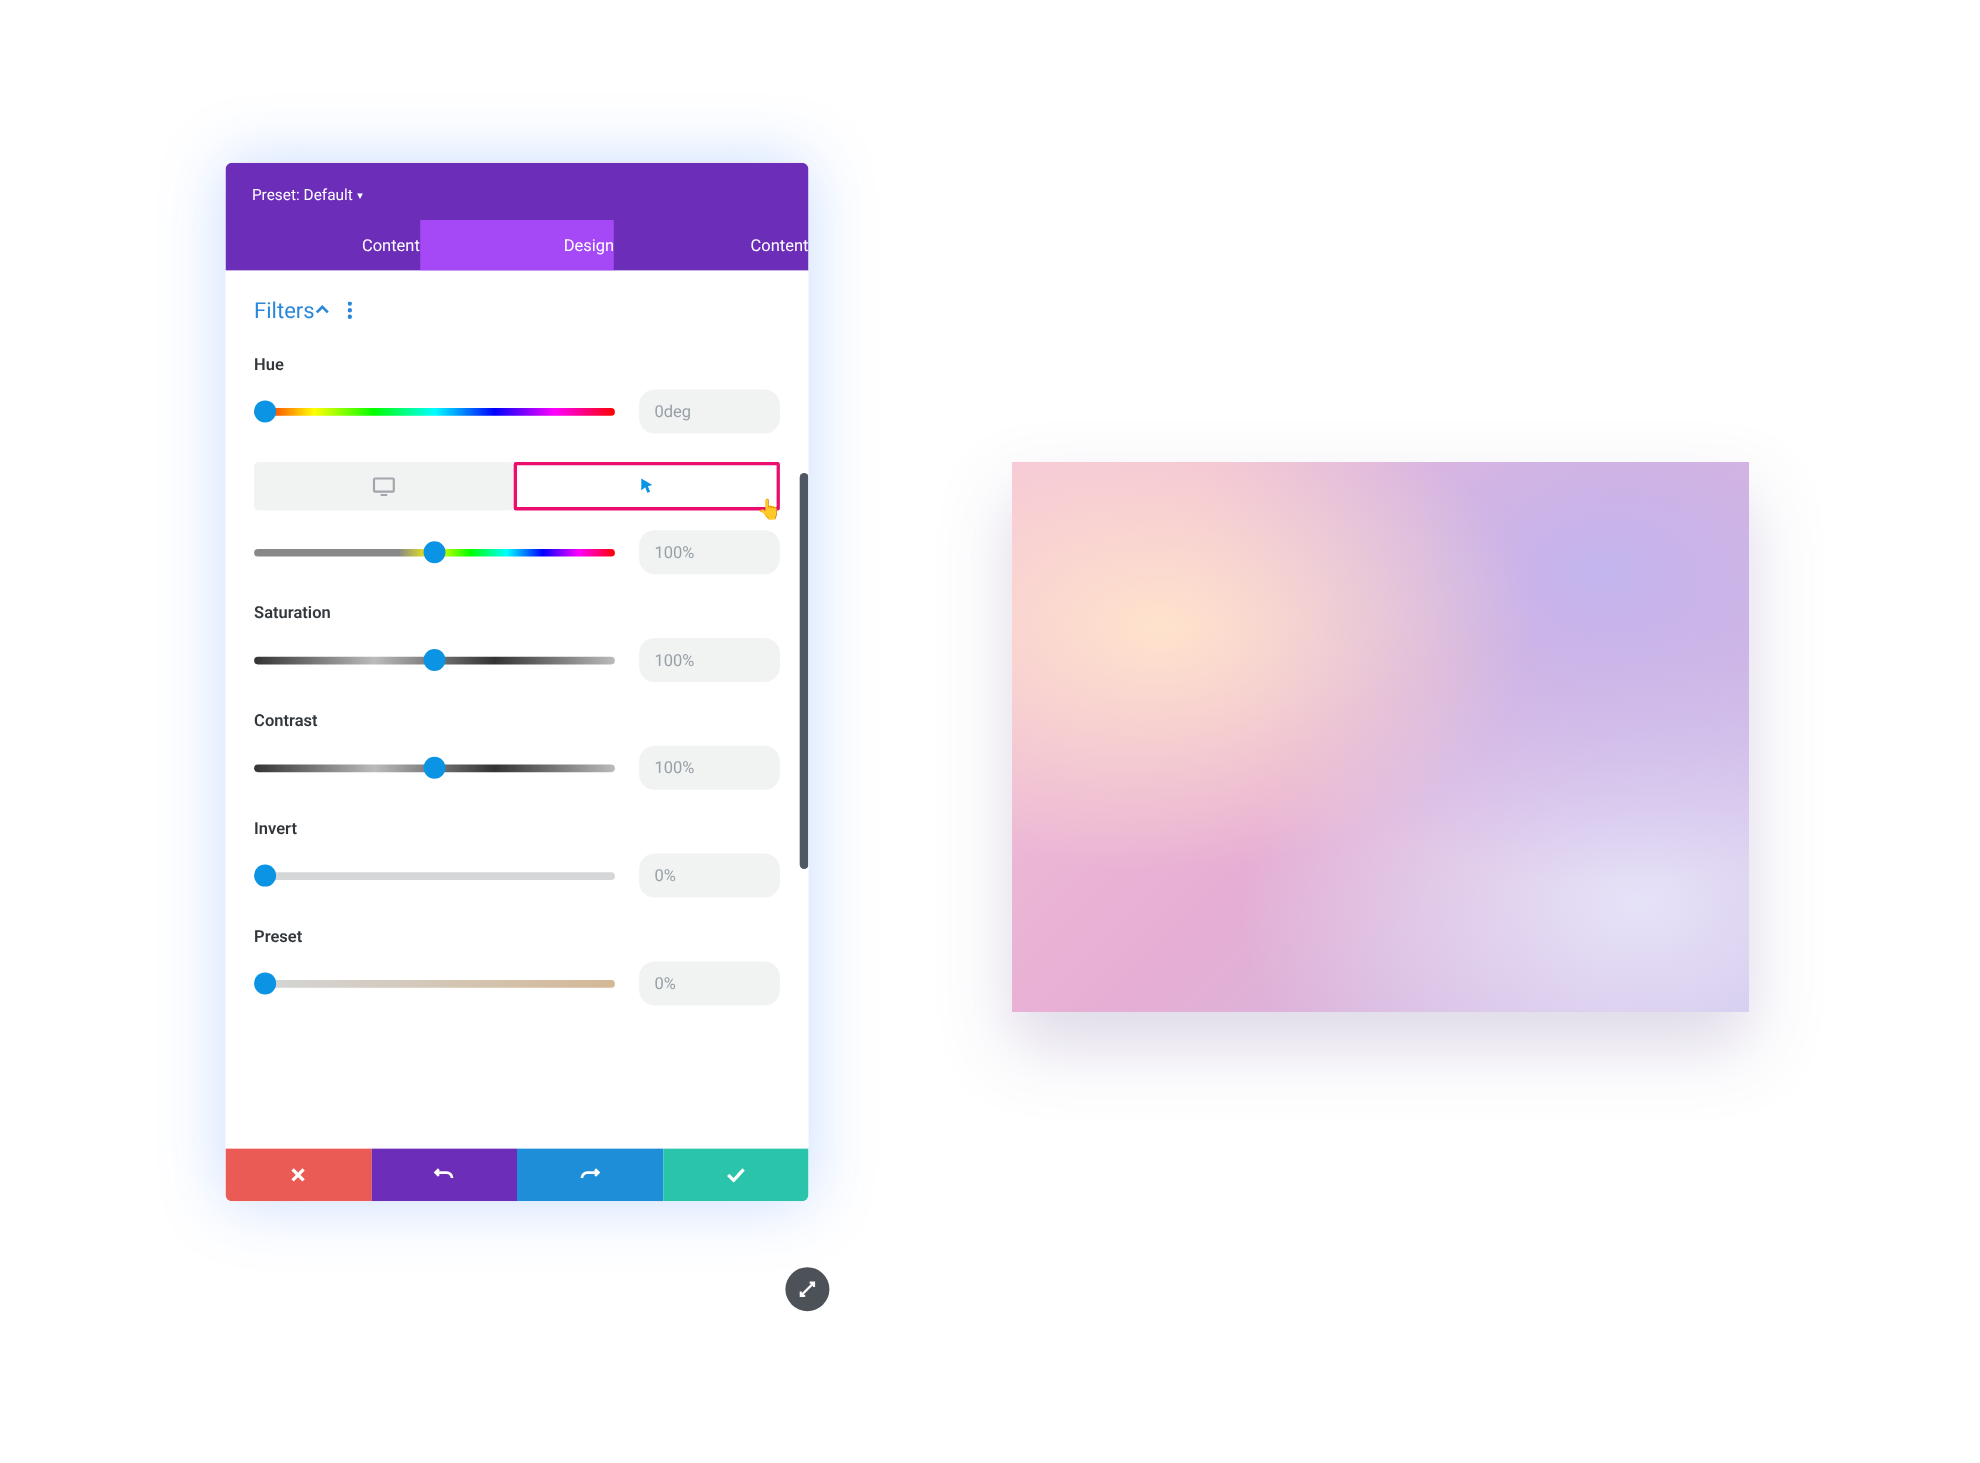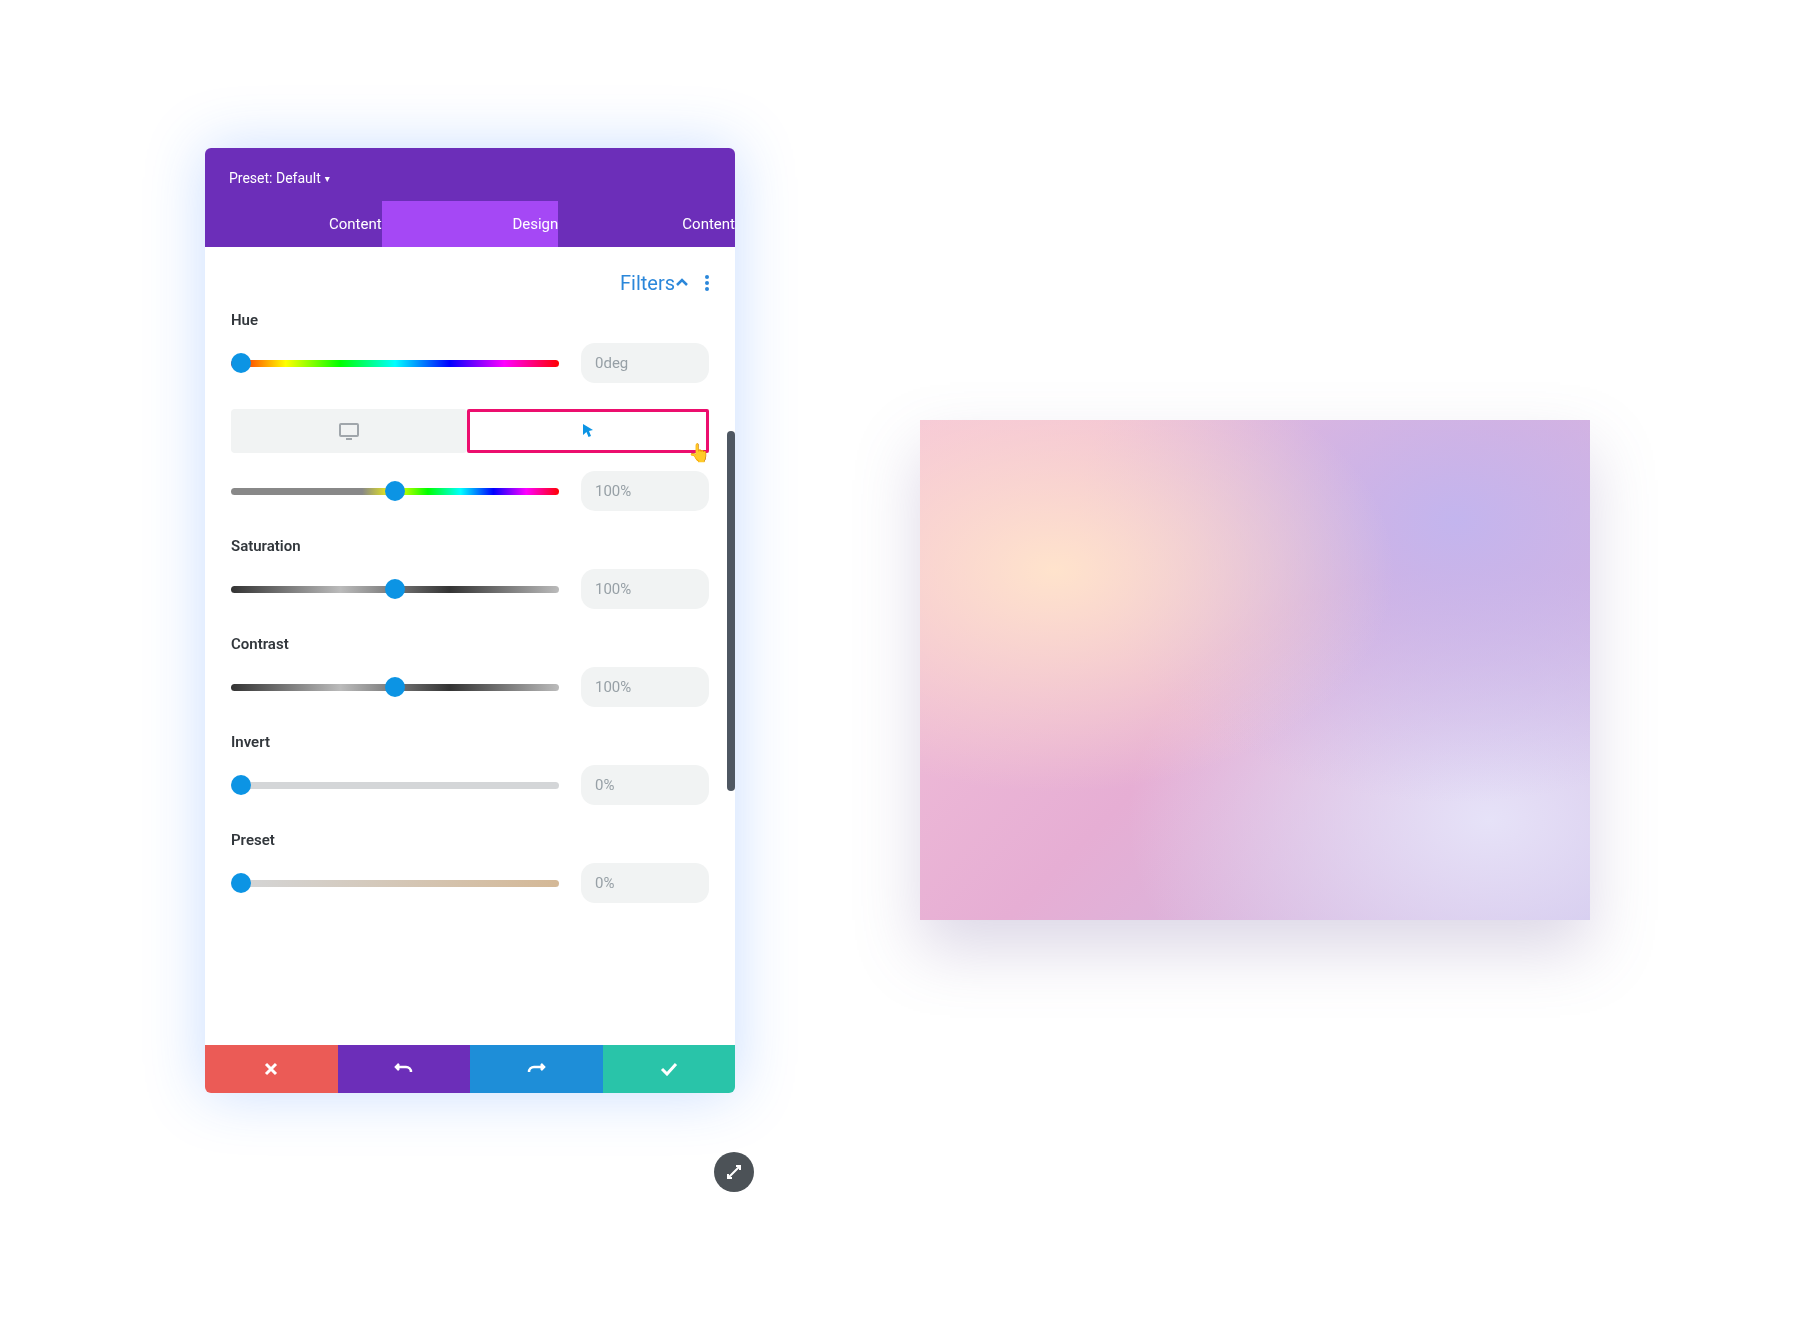--- a/index.html
+++ b/index.html
@@ -10,21 +10,21 @@
 .header h1{color:#fff;font-size:22px;font-weight:600}
 .header-icons{display:flex;gap:22px;align-items:center}
 .header-icons span{color:#d4b8ef;cursor:pointer;display:flex}
 .preset{color:#ffffff;font-size:14px;margin-top:4px;display:inline-flex;align-items:center;gap:4px;cursor:pointer}
 .preset::after{content:"▾";font-size:10px}
 .tabs{display:flex;background:#6c2eb9}
 .tab{flex:1;text-align:right;padding:14px 0;color:#fff;font-size:15px;cursor:pointer}
 .tab.active{background:#a548f5}
 .body{background:#fff;position:relative;height:798px;overflow:hidden}
 .body-inner{padding:24px 26px 0}
-.section-head{display:flex;align-items:center;justify-content:flex-end;margin-bottom:16px}
+.section-head{display:flex;align-items:center;justify-content:flex-start;margin-bottom:28px}
 .section-title{color:#2b87da;font-size:20px;font-weight:400}
 .section-icons{display:flex;gap:16px;align-items:center}
 .ctl{margin-bottom:26px}
 .ctl-label{color:#32373c;font-size:15px;font-weight:600;margin-bottom:14px;display:flex;align-items:center;gap:10px}
 .ctl-row{display:flex;align-items:center;gap:22px}
 .track{position:relative;height:7px;border-radius:4px;flex:1}
 .track.hue{background:linear-gradient(to right,#ff0000,#ffff00,#00ff00,#00ffff,#0000ff,#ff00ff,#ff0000)}
 .track.sat{background:linear-gradient(to right,#888,#888 40%,#ffff00,#00ff00,#00ffff,#0000ff,#ff00ff,#ff0000)}
 .track.gray{background:linear-gradient(to right,#333,#bbb,#333,#bbb)}
 .track.plain{background:#d4d6d8}

